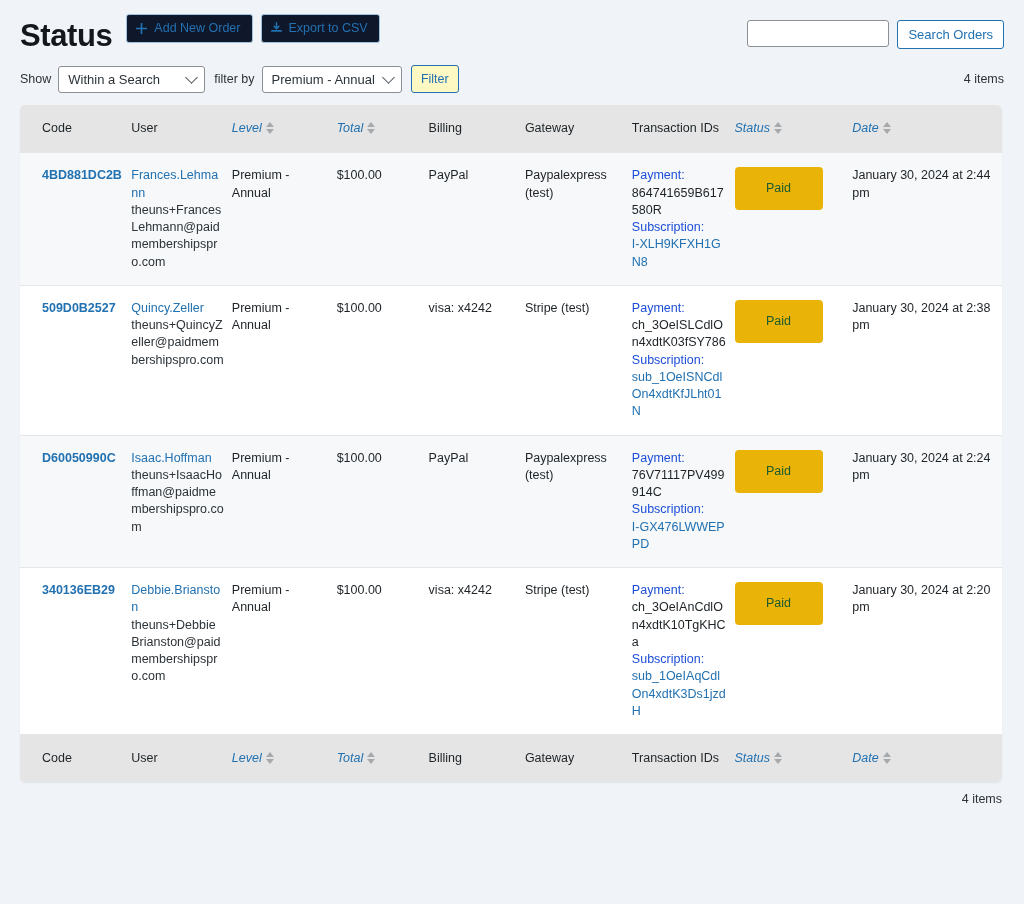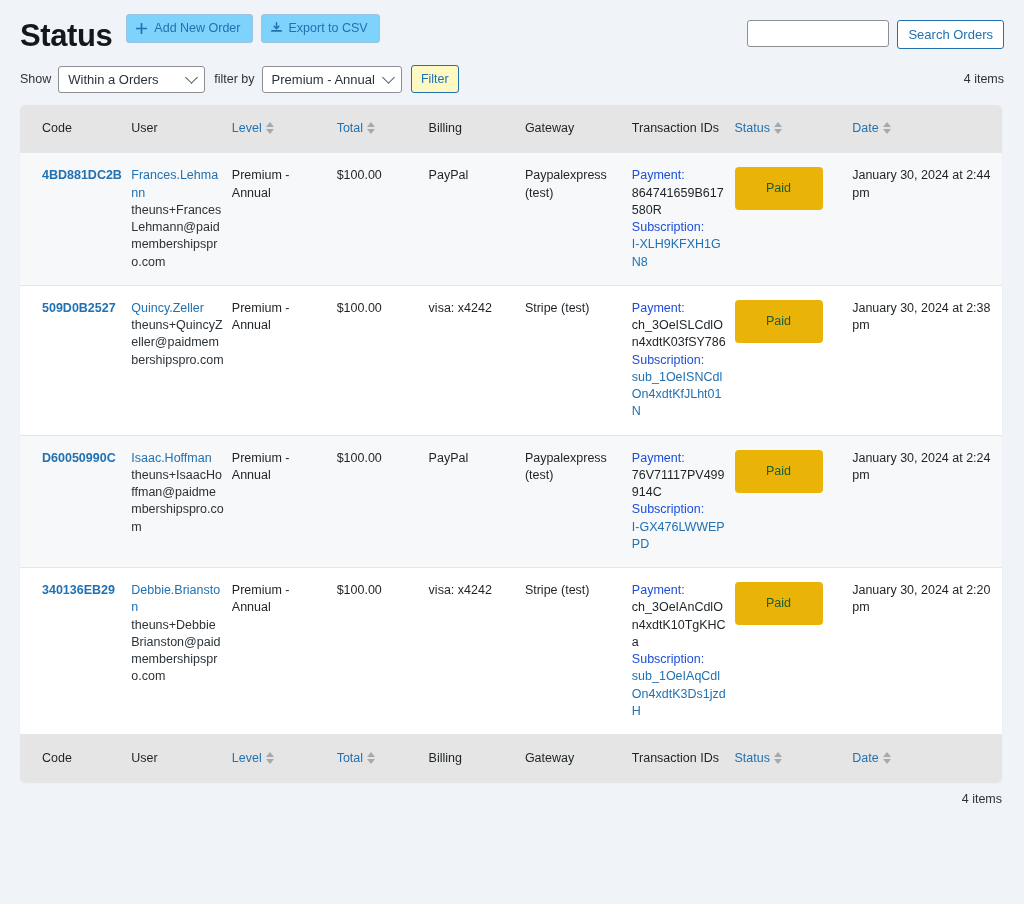--- a/index.html
+++ b/index.html
@@ -19,21 +19,21 @@
     display: flex; align-items: flex-start;
     padding: 14px 20px 0 20px;
   }
   .title {
     font-size: 31px; font-weight: 700; letter-spacing: -0.4px;
     line-height: 1; margin: 6px 14px 0 0; color: #14181c;
     white-space: nowrap;
   }
   .btn {
     display: inline-flex; align-items: center; gap: 7px;
-    background: #7dd3fc; border: 1px solid #9ec3e0;
+    background: #0f172a; border: 1px solid #9ec3e0;
     color: #2271b1; border-radius: 3px;
     font-size: 12.5px; line-height: 1;
     padding: 7px 11px 7px 9px; margin-right: 8px;
     cursor: pointer; white-space: nowrap;
   }
   .btn svg { display:block; }
   .spacer { flex: 1; }
   .search-wrap { display: flex; align-items: flex-start; padding-top: 6px; }
   .search-input {
     width: 142px; height: 27px;
@@ -94,21 +94,21 @@
     text-align: left; vertical-align: top;
     font-size: 12.5px; font-weight: 400;
     padding: 14px 8px 14px 0;
     line-height: 1.38;
     word-wrap: break-word; overflow-wrap: break-word;
   }
   th { color: #1d2327; padding-top: 15px; padding-bottom: 15px; }
   thead tr, tfoot tr { background: #e5e5e5; }
   thead th { border-bottom: 1px solid #e4e7ea; }
   tfoot th { border-top: 1px solid #e4e7ea; }
-  .sortable { color: #2271b1; cursor: pointer; white-space: nowrap; }
+  .sortable { color: #2271b1; cursor: pointer; white-space: nowrap; font-style: italic; }
   .sorticon {
     display: inline-block; width: 8px; height: 12px;
     vertical-align: -2px; margin-left: 4px; position: relative;
   }
   .sorticon:before, .sorticon:after {
     content: ""; position: absolute; left: 0;
     border-left: 4px solid transparent; border-right: 4px solid transparent;
   }
   .sorticon:before { top: 0; border-bottom: 5px solid #a7aaad; }
   .sorticon:after  { bottom: 0; border-top: 5px solid #a7aaad; }
@@ -178,21 +178,21 @@
     <div class="search-wrap">
       <input class="search-input" type="text" value="" style="">
       <button class="search-btn">Search Orders</button>
     </div>
   </div>
 
   <div class="filterbar">
     <span class="lbl">Show</span>
 
     <div class="sel level">
-      <span>Within a Orders</span>
+      <span>Within a Search</span>
       <span class="chev"></span>
     </div>
 
     <span class="lbl">filter by</span>
 
     <div class="sel plan">
       <span>Premium - Annual</span>
       <span class="chev"></span>
     </div>
 

